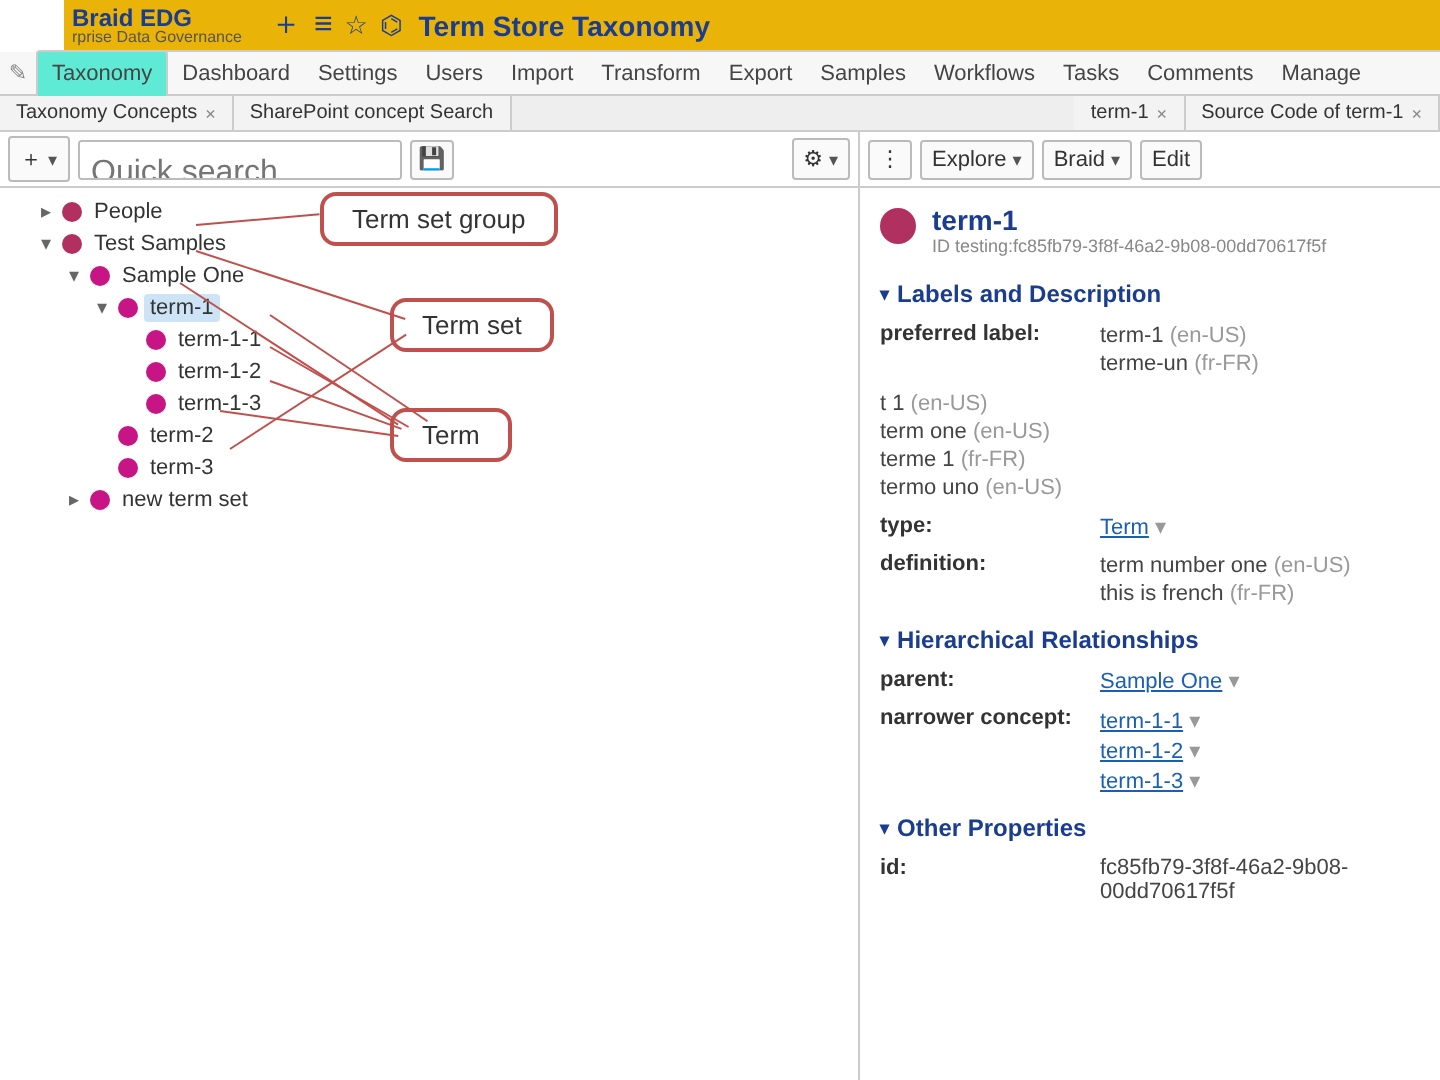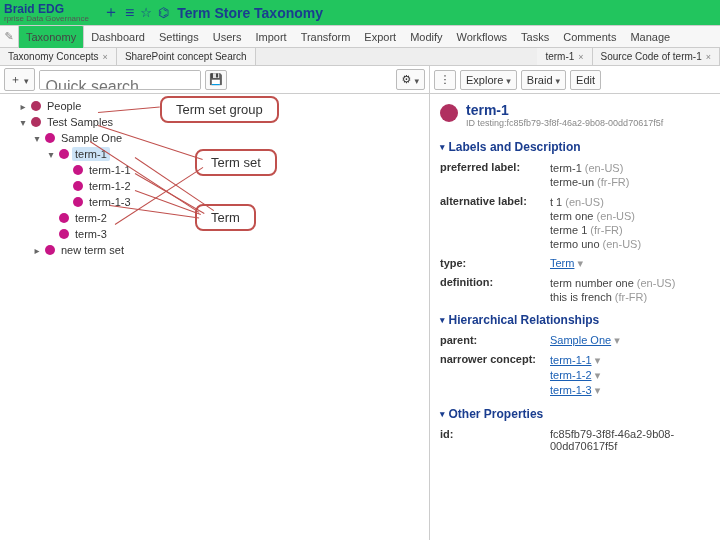--- a/index.html
+++ b/index.html
@@ -1,28 +1,28 @@
 <!DOCTYPE html>
 <html><head>
 <meta charset="utf-8">
 <style>
   * { box-sizing: border-box; margin: 0; padding: 0; font-family: Arial, Helvetica, sans-serif; }
   body { width: 720px; height: 540px; overflow: hidden; background: #fff; font-size: 11px; color: #333; }
   
-  .topbar { display: flex; align-items: center; height: 26px; padding: 0 4px; border-bottom: 1px solid #ccc; background:#22c55e;}
+  .topbar { display: flex; align-items: center; height: 26px; padding: 0 4px; border-bottom: 1px solid #ccc; background:#eab308;margin-left:32px;}
   .brand { color: #1a3d8f; font-weight: bold; font-size: 12px; line-height:1; }
   .brand small { display:block; font-size:8px; color:#555; font-weight:normal;}
   .tb-icons { display:flex; align-items:center; gap:6px; margin-left:14px; color:#1a3d8f;}
   .tb-icons span { font-size:16px; cursor:pointer;}
   .title { margin-left:8px; color:#1a3d8f; font-weight:bold; font-size:14px;text-align:center;}
   
   .menubar { display:flex; align-items:center; height:22px; border-bottom:1px solid #ccc; background:#f7f7f7; font-size:11px;}
   .menubar .pencil { width:18px; text-align:center; color:#888;}
   .menubar .mi { padding:0 7px; line-height:22px; cursor:pointer; color:#444;}
-  .menubar .mi.active { background:#22c55e; border:1px solid #ccc; border-bottom:1px solid #fff; margin-bottom:-1px; border-radius:2px 2px 0 0;}
+  .menubar .mi.active { background:#5eead4; border:1px solid #ccc; border-bottom:1px solid #fff; margin-bottom:-1px; border-radius:2px 2px 0 0;}
   
   .tabstrip { display:flex; height:18px; border-bottom:1px solid #ccc; background:#eee; font-size:10px;}
   .tabstrip .tab { padding:2px 8px; border-right:1px solid #ccc; background:#f3f3f3; display:flex; align-items:center; gap:4px; cursor:pointer;}
   .tabstrip .tab .x { color:#888; font-size:9px;}
   .tabstrip .spacer { flex:1; }
   
   .toolbar-row { display:flex; height:28px; border-bottom:1px solid #ccc;}
   .toolbar-row .left { width:430px; display:flex; align-items:center; padding:2px 4px; gap:4px; border-right:1px solid #ccc;}
   .toolbar-row .right { flex:1; display:flex; align-items:center; padding:2px 4px; gap:4px;}
   .btn { border:1px solid #bbb; background:#fafafa; border-radius:2px; padding:3px 5px; font-size:11px; cursor:pointer; display:inline-flex; align-items:center; gap:3px;}
@@ -83,21 +83,21 @@
 
 <div class="menubar">
   <div class="pencil">✎</div>
   <div class="mi active">Taxonomy</div>
   <div class="mi">Dashboard</div>
   <div class="mi">Settings</div>
   <div class="mi">Users</div>
   <div class="mi">Import</div>
   <div class="mi">Transform</div>
   <div class="mi">Export</div>
-  <div class="mi">Modify</div>
+  <div class="mi">Samples</div>
   <div class="mi">Workflows</div>
   <div class="mi">Tasks</div>
   <div class="mi">Comments</div>
   <div class="mi">Manage</div>
 </div>
 
 <div class="tabstrip">
   <div class="tab">
       <span>Taxonomy Concepts</span>
       <span class="x">×</span>
@@ -251,21 +251,20 @@
 
     <div class="section-h">Labels and Description</div>
     <div class="prow">
       <div class="plabel">preferred label:</div>
       <div class="pval">
         <div><span>term-1</span> <span class="locale">(en-US)</span></div>
         <div><span>terme-un</span> <span class="locale">(fr-FR)</span></div>
       </div>
     </div>
     <div class="prow">
-      <div class="plabel">alternative label:</div>
       <div class="pval">
         <div><span>t 1</span> <span class="locale">(en-US)</span></div>
         <div><span>term one</span> <span class="locale">(en-US)</span></div>
         <div><span>terme 1</span> <span class="locale">(fr-FR)</span></div>
         <div><span>termo uno</span> <span class="locale">(en-US)</span></div>
       </div>
     </div>
     <div class="prow">
       <div class="plabel">type:</div>
       <div class="pval"><a class="link">Term</a> <span class="locale">▾</span></div>

